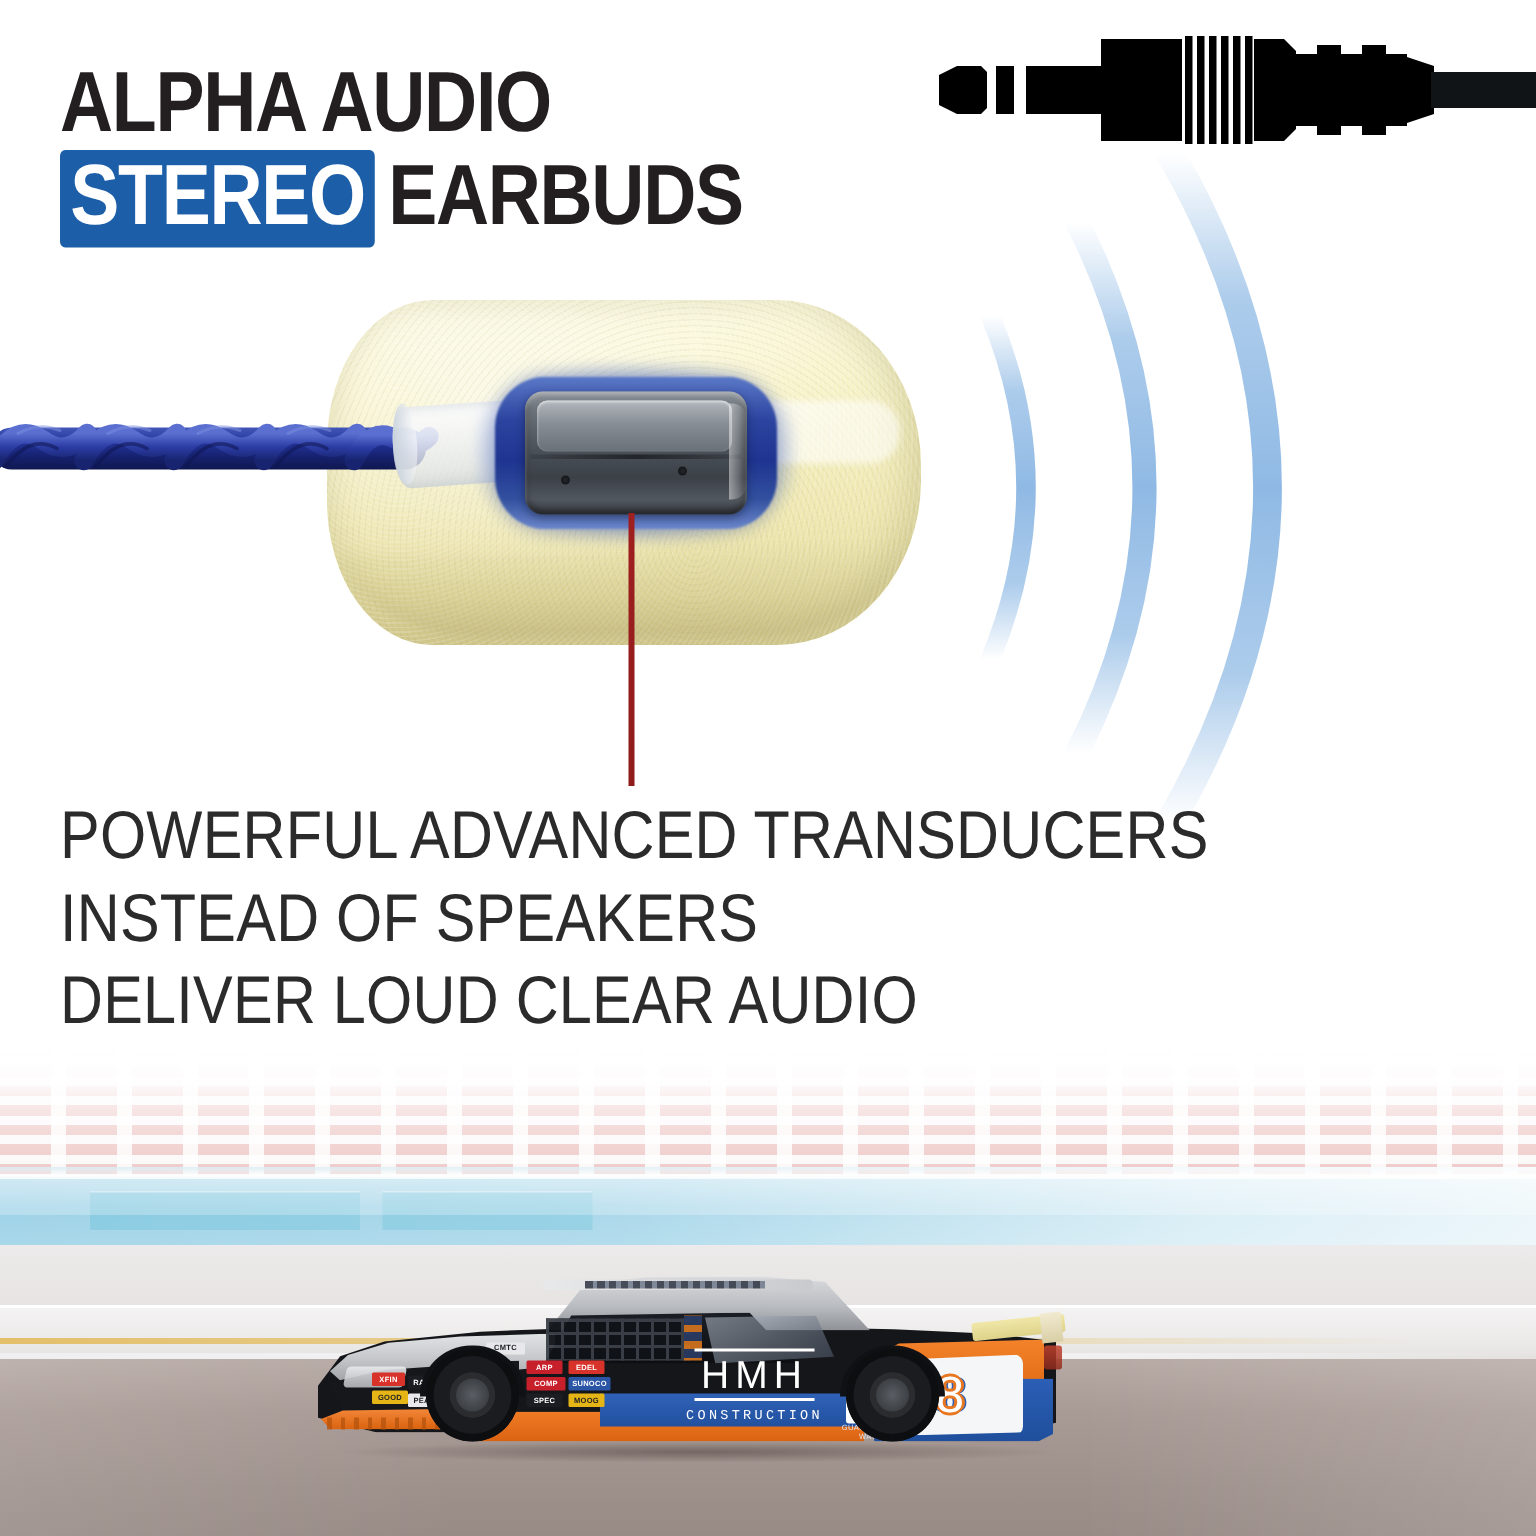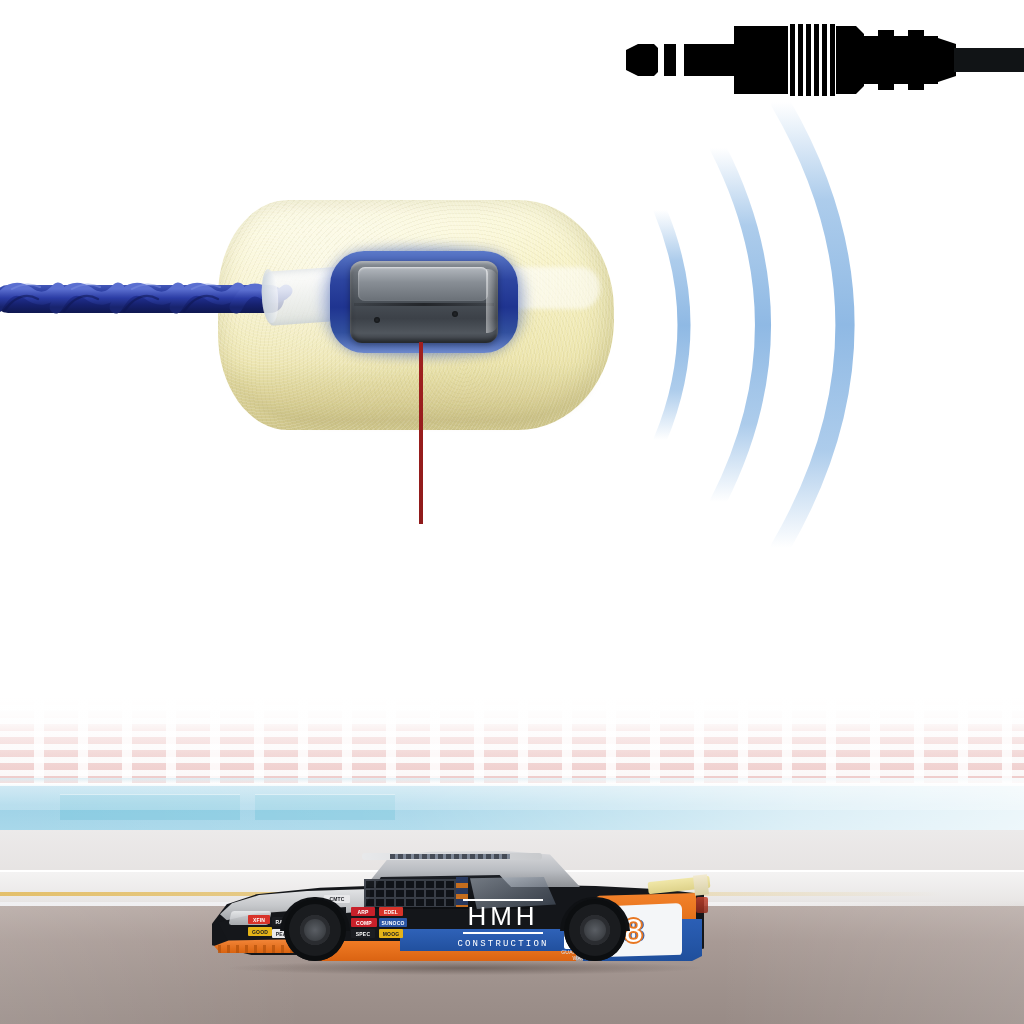--- a/index.html
+++ b/index.html
@@ -611,15 +611,27 @@
 
       <path d="M 256 22 L 270 22 L 270 16 L 286 16 L 286 22 L 300 22 L 300 16 L 316 16
                L 316 22 L 330 22 L 330 70 L 316 70 L 316 76 L 300 76 L 300 70 L 286 70
                L 286 76 L 270 76 L 270 70 L 256 70 Z" fill="#000"></path>
       <path d="M 330 24 L 348 30 L 348 62 L 330 68 Z" fill="#000"></path>
 
       <rect x="346" y="34" width="70" height="24" fill="#111416"></rect>
     </svg>
   </div>
 
-
+  <div class="headline">
+    <div class="hl-line1">ALPHA AUDIO</div>
+    <div class="hl-line2">
+      <span class="hl-chip">STEREO</span>
+      <span class="hl-rest">EARBUDS</span>
+    </div>
+  </div>
+
+  <div class="feature">
+    <div class="feat-line">POWERFUL ADVANCED TRANSDUCERS</div>
+    <div class="feat-line">INSTEAD OF SPEAKERS</div>
+    <div class="feat-line">DELIVER LOUD CLEAR AUDIO</div>
+  </div>
 
 </div>
 
 </body></html>

